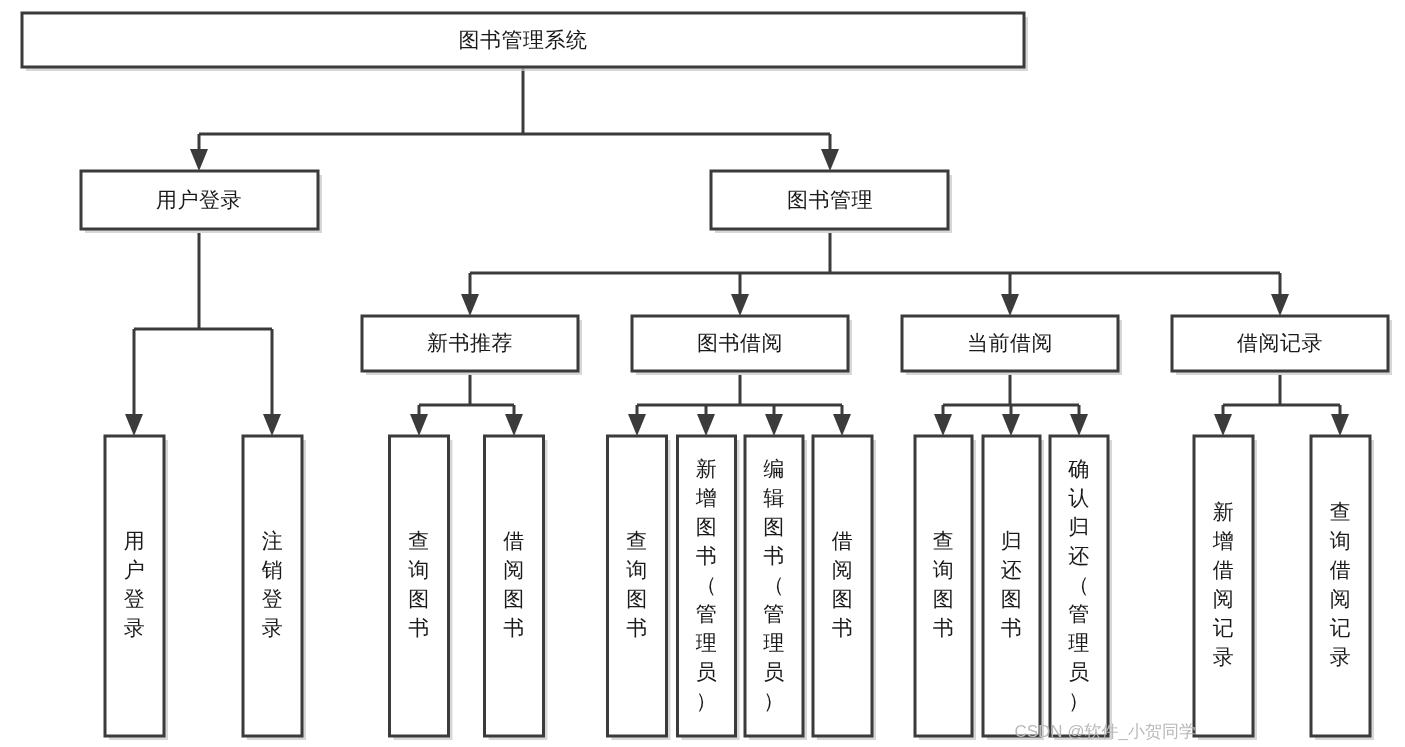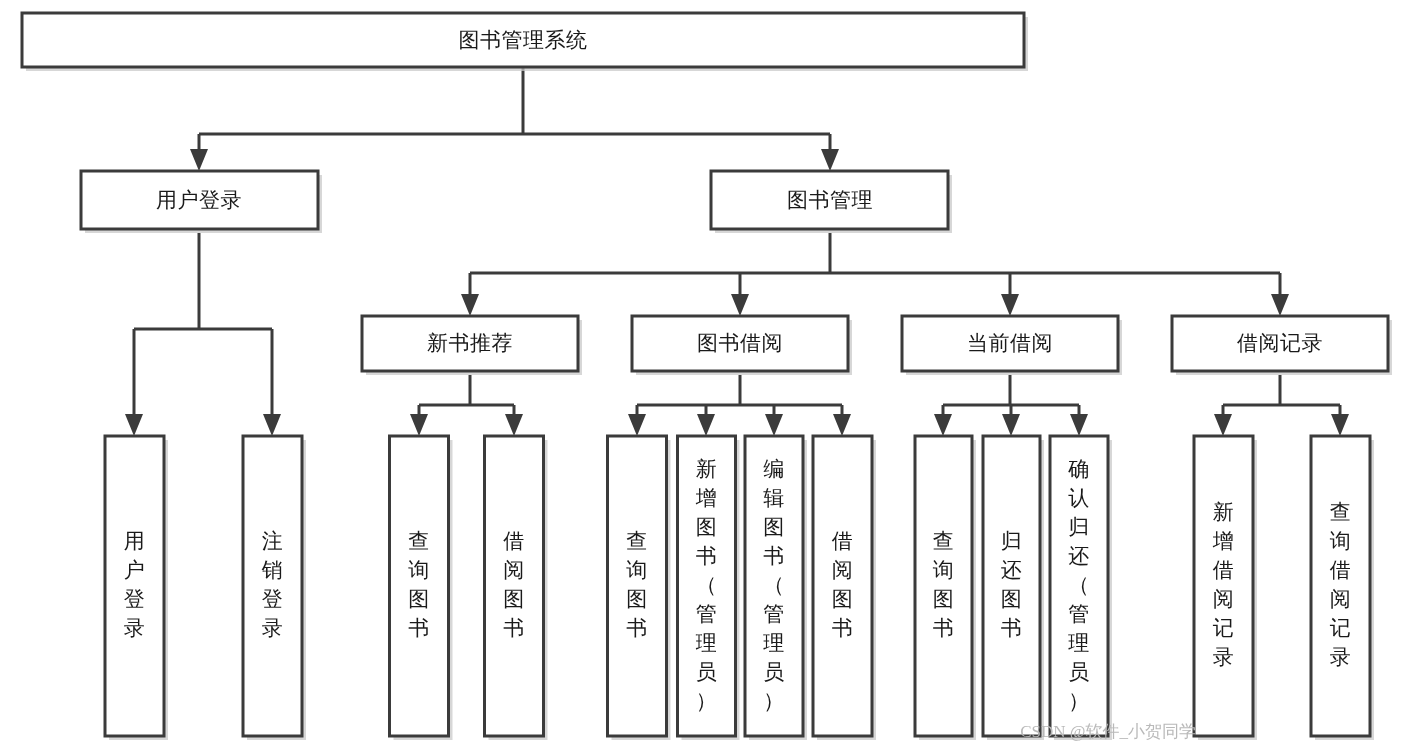--- a/index.html
+++ b/index.html
@@ -53,21 +53,21 @@
   .node-label-v {
     font-family: "Liberation Sans", "DejaVu Sans", sans-serif;
     font-size: 21px;
     fill: #1a1a1a;
     letter-spacing: 0.5px;
   }
   .watermark {
     position: absolute;
     right: 8px;
     bottom: 4px;
-    font-family: Liberation Serif, serif;
+    font-family: Liberation Sans, sans-serif;
     font-size: 17px;
     color: #b9b9b9;
     white-space: nowrap;
     pointer-events: none;
     user-select: none;
   }
 </style>
 </head>
 <body>
 

